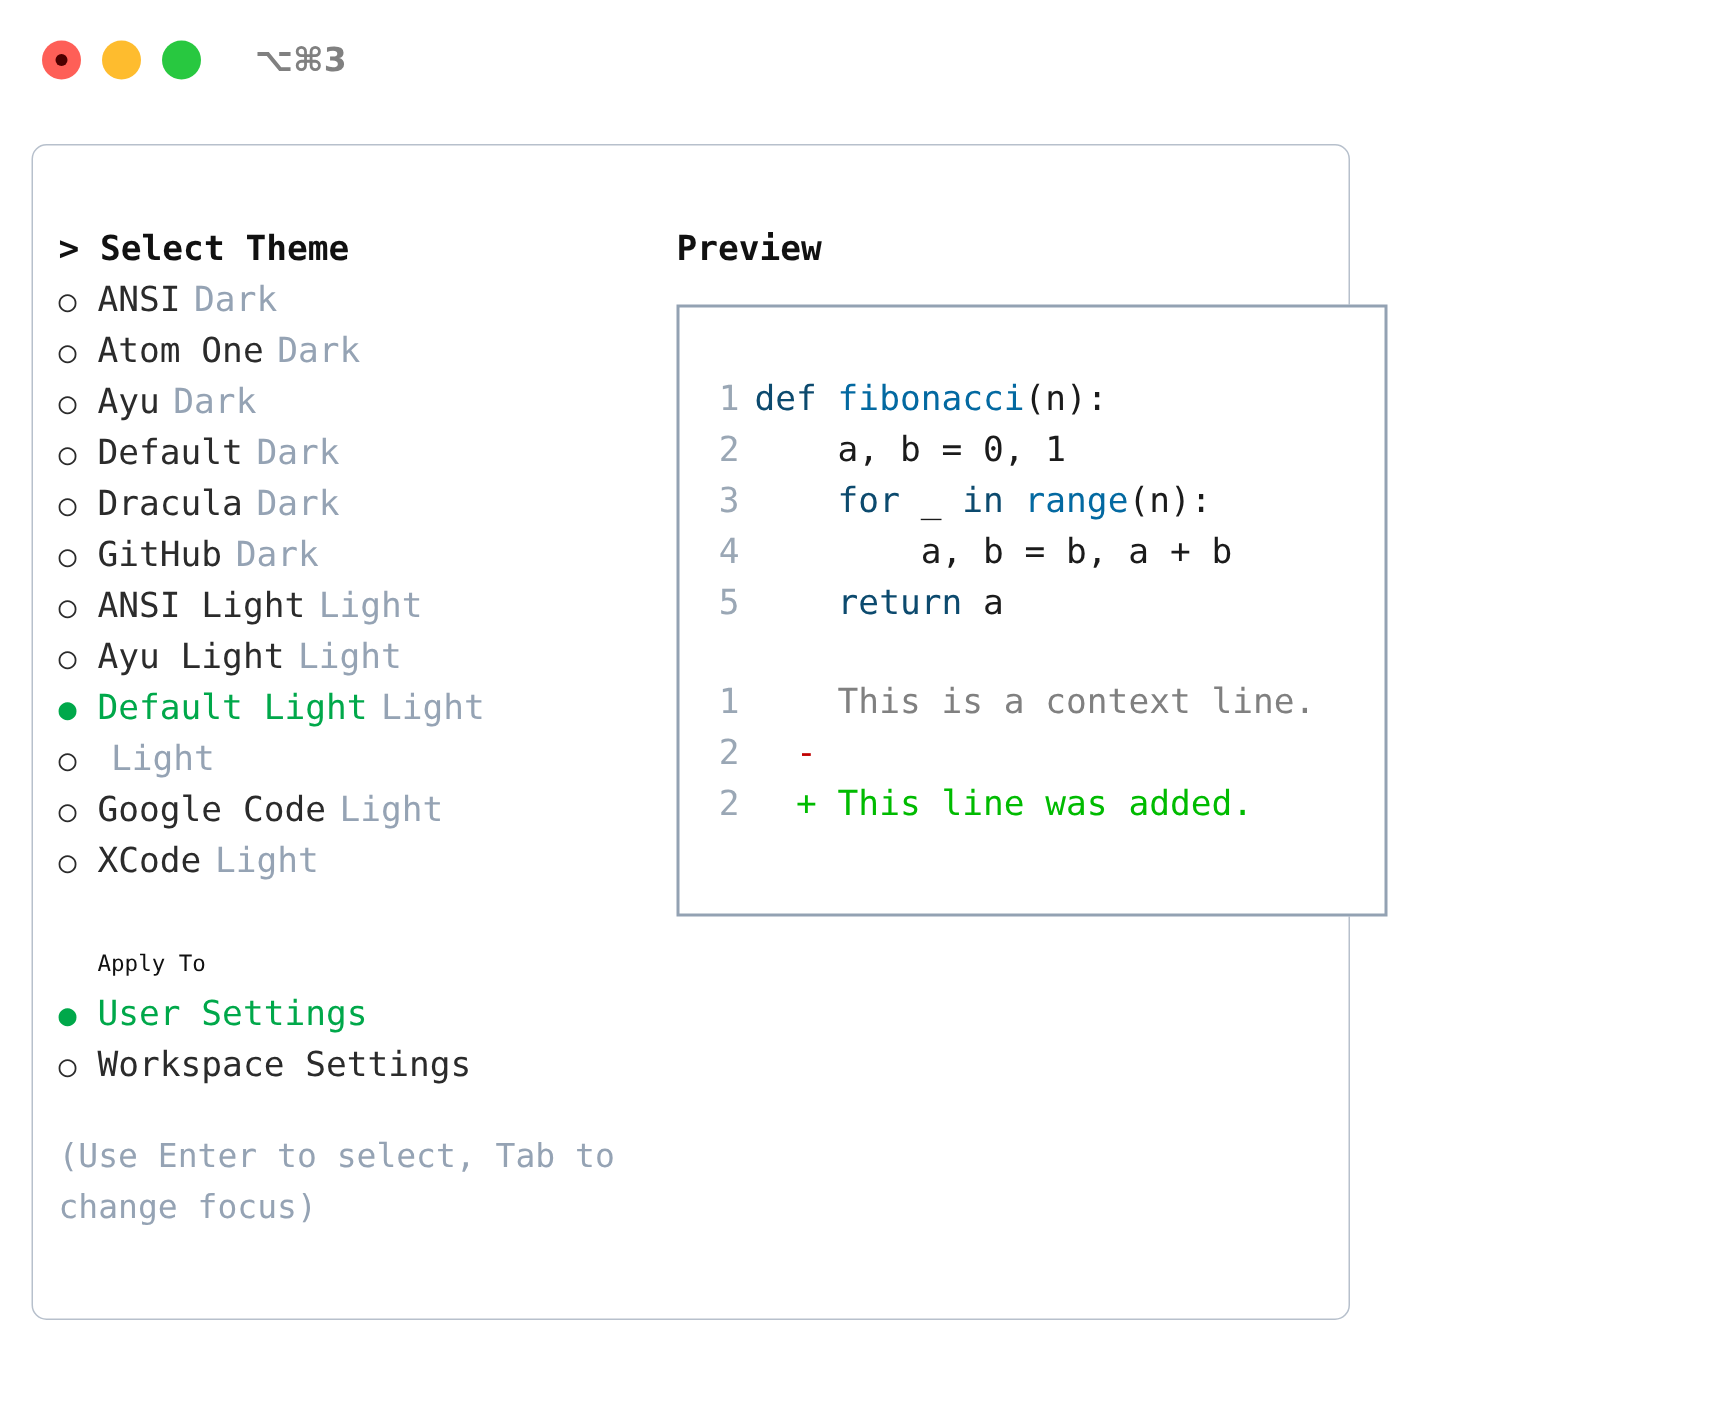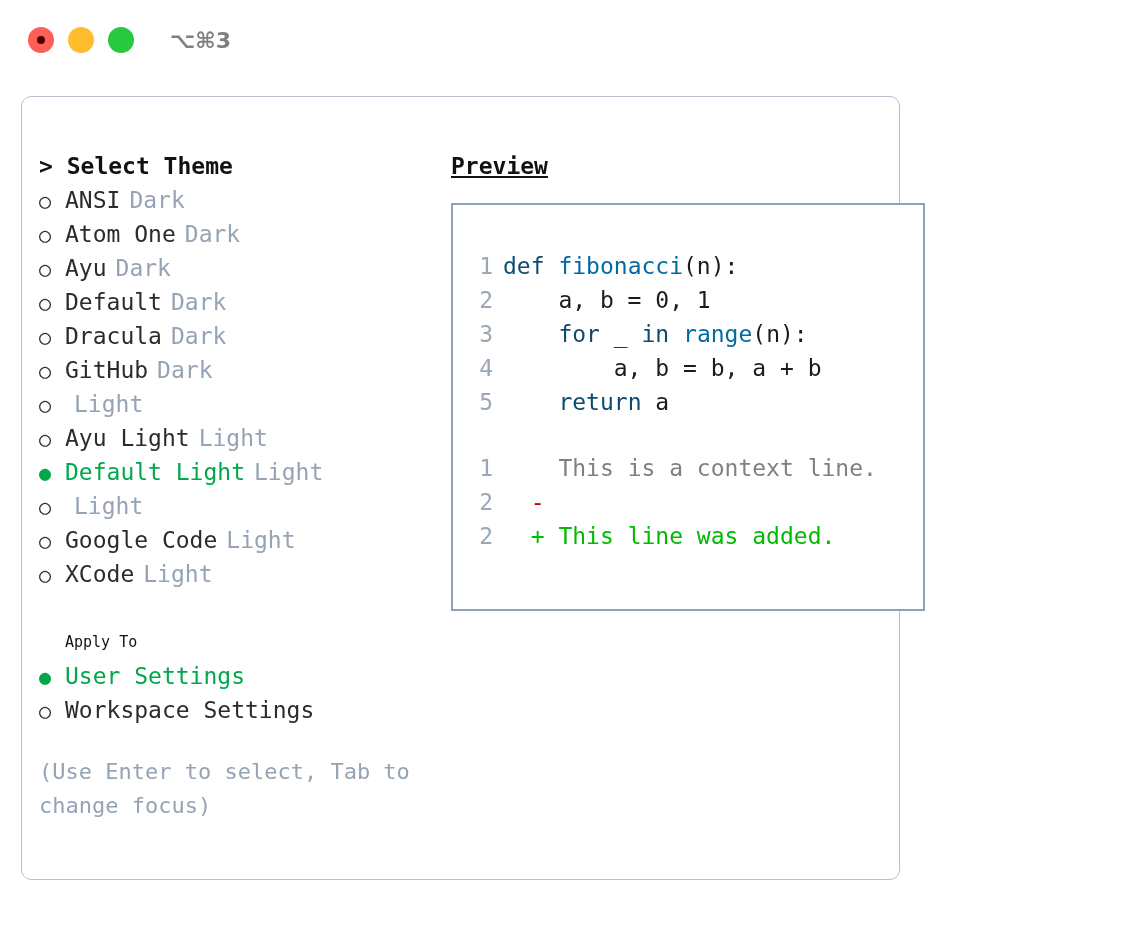--- a/index.html
+++ b/index.html
@@ -138,21 +138,20 @@
     flex: 1;
     padding: 52px 0 0 12px;
     box-sizing: border-box;
   }
   .preview-title {
     font-size: 23px;
     font-weight: bold;
     color: #111111;
     line-height: 34px;
     white-space: pre;
-    text-decoration: underline;
   }
   .preview-box {
     margin-top: 20px;
     width: 474px;
     height: 408px;
     border: 2px solid #93a2b3;
     box-sizing: border-box;
     background: #ffffff;
     padding: 44px 0 0 14px;
   }
@@ -199,21 +198,21 @@
 
       <div class="left-col">
         <div class="section-title">&gt; Select Theme</div>
         <div id="theme-list">
             <div class="row"><span class="bullet">○</span><span class="row-label">ANSI</span><span class="badge">Dark</span></div>
             <div class="row"><span class="bullet">○</span><span class="row-label">Atom One</span><span class="badge">Dark</span></div>
             <div class="row"><span class="bullet">○</span><span class="row-label">Ayu</span><span class="badge">Dark</span></div>
             <div class="row"><span class="bullet">○</span><span class="row-label">Default</span><span class="badge">Dark</span></div>
             <div class="row"><span class="bullet">○</span><span class="row-label">Dracula</span><span class="badge">Dark</span></div>
             <div class="row"><span class="bullet">○</span><span class="row-label">GitHub</span><span class="badge">Dark</span></div>
-            <div class="row"><span class="bullet">○</span><span class="badge">Light</span></div>
+            <div class="row"><span class="bullet">○</span><span class="row-label">ANSI Light</span><span class="badge">Light</span></div>
             <div class="row"><span class="bullet">○</span><span class="row-label">Ayu Light</span><span class="badge">Light</span></div>
             <div class="row selected"><span class="bullet filled">●</span><span class="row-label">Default Light</span><span class="badge">Light</span></div>
             <div class="row"><span class="bullet">○</span><span class="badge">Light</span></div>
             <div class="row"><span class="bullet">○</span><span class="row-label">Google Code</span><span class="badge">Light</span></div>
             <div class="row"><span class="bullet">○</span><span class="row-label">XCode</span><span class="badge">Light</span></div>
           </div>
 
         <div class="spacer"></div>
 
         <div class="apply-title">Apply To</div>

